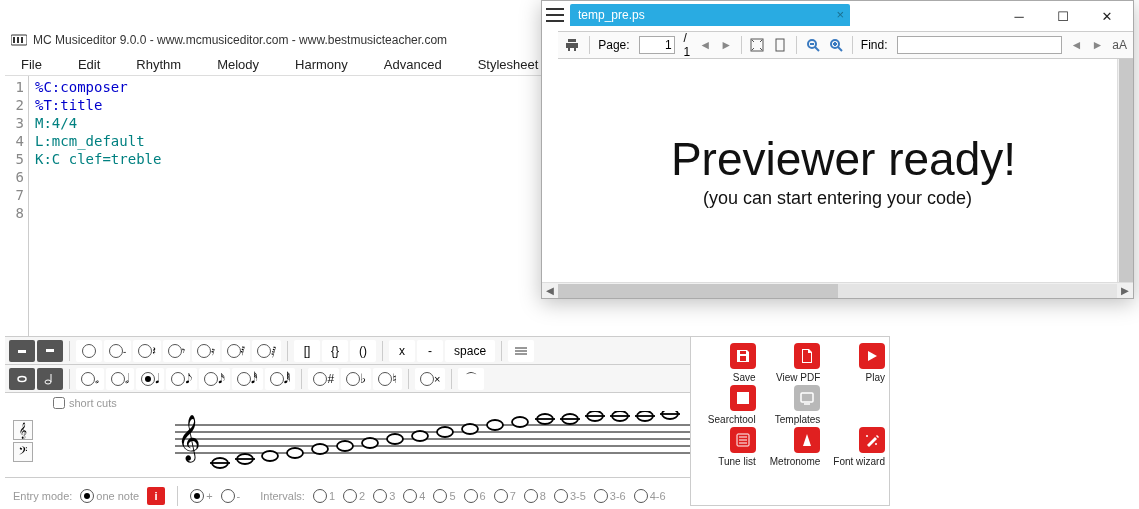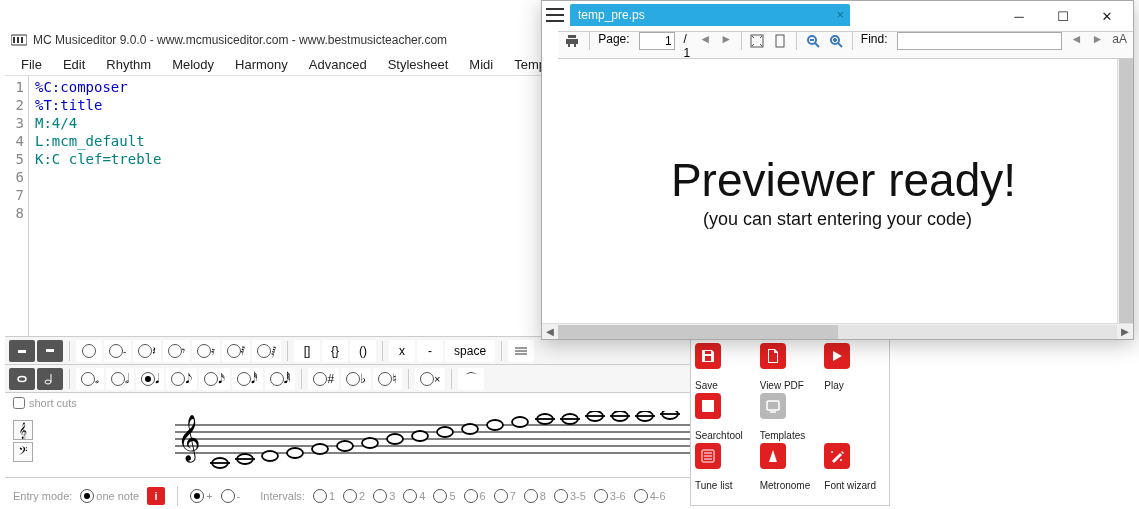--- a/index.html
+++ b/index.html
@@ -3,72 +3,72 @@
 <meta charset="utf-8">
 <style>
 * { box-sizing: border-box; margin: 0; padding: 0; }
 body { font-family: "Segoe UI", Tahoma, sans-serif; font-size: 13px; background: #fff; position: relative; width: 1139px; height: 509px; overflow: hidden; }
 
 
 .main-window { position: absolute; left: 5px; top: 26px; width: 880px; height: 480px; background: #fff; }
 .main-titlebar { display: flex; align-items: center; height: 28px; padding: 0 6px; gap: 6px; background: #fff; }
 .main-titlebar .app-icon { width: 16px; height: 14px; }
 .main-titlebar .title-text { font-size: 12px; color: #333; }
-.menu-bar { display: flex; gap: 1px; height: 22px; align-items: center; padding: 0 6px; border-bottom: 1px solid #ddd; }
+.menu-bar { display: flex; gap: 16px; height: 22px; align-items: center; padding: 0 6px; border-bottom: 1px solid #ddd; }
 .menu-bar .menu-item { padding: 2px 10px; font-size: 13px; color: #222; cursor: pointer; }
 
 .editor-area { display: flex; height: 260px; background: #fff; font-family: Consolas, monospace; font-size: 14px; }
 .gutter { width: 24px; background: #fff; text-align: right; color: #888; border-right: 1px solid #ccc; padding-top: 2px; }
 .gutter div { padding-right: 4px; line-height: 18px; height: 18px; }
 .code { flex: 1; padding: 2px 6px; color: #000; }
 .code div { line-height: 18px; height: 18px; white-space: pre; }
 .code .teal { color: #008080; }
 .code .blue { color: #0000cc; }
 
 .toolbar-row { display: flex; align-items: center; height: 28px; border-top: 1px solid #ccc; background: #f6f6f6; gap: 2px; padding: 0 4px; }
 .tb-btn { display: inline-flex; align-items: center; justify-content: center; min-width: 26px; height: 22px; border: 1px solid transparent; background: #fff; border-radius: 2px; font-size: 12px; cursor: pointer; padding: 0 4px; }
 .tb-sep { width: 1px; height: 20px; background: #ccc; margin: 0 4px; }
 
 .note-btn { width: 26px; height: 22px; display: inline-flex; align-items: center; justify-content: center; }
 .note-btn.dark { background: #555; color: #fff; }
 .radio-dot { width: 14px; height: 14px; border: 1px solid #555; border-radius: 50%; display: inline-block; position: relative; background: #fff; }
 .radio-dot.filled::after { content: ""; position: absolute; left: 3px; top: 3px; width: 6px; height: 6px; background: #000; border-radius: 50%; }
 
 .staff-section { border-top: 1px solid #ccc; background: #fff; padding: 4px 8px 6px 8px; }
-.shortcuts-row { display: flex; align-items: center; gap: 4px; color: #999; font-size: 11px; margin-bottom: 2px; }
+.shortcuts-row { display: flex; align-items: center; gap: 4px; color: #999; font-size: 11px; margin-bottom: 2px; margin-left: 40px; }
 .shortcuts-row input[type="checkbox"] { width: 12px; height: 12px; }
 .staff-container { display: flex; align-items: center; gap: 8px; }
 .clef-boxes { display: flex; flex-direction: column; gap: 2px; }
 .clef-box { width: 20px; height: 20px; border: 1px solid #aaa; display: flex; align-items: center; justify-content: center; font-size: 14px; background: #fafafa; }
 .staff-svg { flex: 1; height: 60px; }
 .staff-right { display: flex; gap: 4px; }
 .staff-right .sr-box { width: 18px; height: 26px; border: 1px solid #aaa; background: #fafafa; }
 
 .entry-row { display: flex; align-items: center; gap: 8px; border-top: 1px solid #ccc; padding: 8px 8px; color: #999; font-size: 11px; background: #fff; }
 .red-box { width: 18px; height: 18px; background: #e02020; border-radius: 2px; display: inline-flex; align-items: center; justify-content: center; color: #fff; font-weight: bold; font-size: 11px; }
 .int-radio { display: inline-flex; align-items: center; gap: 2px; }
 
 
 .side-panel { position: absolute; left: 690px; top: 336px; width: 200px; height: 170px; background: #fff; border: 1px solid #ccc; padding: 6px 4px; }
 .side-grid { display: grid; grid-template-columns: repeat(3, 1fr); gap: 2px 4px; }
-.side-item { display: flex; flex-direction: column; align-items: flex-start; gap: 11px; cursor: pointer; }
+.side-item { display: flex; flex-direction: column; align-items: flex-end; gap: 3px; cursor: pointer; }
 .side-icon { width: 26px; height: 26px; border-radius: 4px; background: #e02020; display: flex; align-items: center; justify-content: center; color: #fff; }
 .side-icon.gray { background: #b8b8b8; }
 .side-label { font-size: 10px; color: #222; text-align: center; }
 
 
-.preview-window { position: absolute; left: 541px; top: 0; width: 593px; height: 340px; background: #fff; border: 1px solid #aaa; box-shadow: 0 4px 20px rgba(0,0,0,0.25); }
+.preview-window { position: absolute; left: 541px; top: 0; width: 593px; height: 299px; background: #fff; border: 1px solid #aaa; box-shadow: 0 4px 20px rgba(0,0,0,0.25); }
 .pv-titlebar { height: 30px; display: flex; align-items: center; justify-content: flex-end; padding: 0 4px; background: #fff; }
 .pv-titlebar .win-btn { width: 44px; height: 28px; display: flex; align-items: center; justify-content: center; color: #222; cursor: pointer; }
 .pv-tabbar { position: absolute; left: 4px; top: 3px; display: flex; align-items: center; gap: 0; }
 .pv-hamburger { width: 18px; height: 14px; display: flex; flex-direction: column; justify-content: space-between; margin-right: 6px; cursor: pointer; }
 .pv-hamburger span { height: 2px; background: #333; }
 .pv-tab { background: #29abe2; color: #fff; height: 22px; display: flex; align-items: center; padding: 0 24px 0 8px; font-size: 12px; position: relative; border-radius: 2px 2px 0 0; min-width: 280px; }
 .pv-tab .tab-close { position: absolute; right: 6px; top: 3px; font-size: 13px; color: #1a7090; cursor: pointer; }
-.pv-toolbar { height: 28px; border-top: 1px solid #ccc; border-bottom: 1px solid #ccc; display: flex; padding: 0 6px; gap: 9px; background: #fafafa; font-size: 12px; margin-left: 16px; }
+.pv-toolbar { height: 28px; border-top: 1px solid #ccc; border-bottom: 1px solid #ccc; display: flex; align-items: center; padding: 0 6px; gap: 9px; background: #fafafa; font-size: 12px; margin-left: 16px; }
 .pv-toolbar .pv-sep { width: 1px; height: 18px; background: #ccc; }
 .pv-toolbar input.page-no { width: 36px; text-align: right; border: 1px solid #aaa; height: 18px; font-size: 12px; padding: 0 2px; }
 .pv-toolbar .find-input { flex: 1; height: 18px; border: 1px solid #aaa; font-size: 12px; padding: 0 4px; }
 .pv-toolbar .nav-arrow { color: #888; width: 14px; text-align: center; cursor: pointer; }
 .pv-toolbar .tool-icon { width: 18px; height: 18px; display: inline-flex; align-items: center; justify-content: center; color: #555; cursor: pointer; }
 .pv-content { position: relative; height: calc(100% - 30px - 28px - 16px); background: #fff; overflow: hidden; }
 .pv-content-inner { position: absolute; inset: 0; display: flex; flex-direction: column; align-items: center; justify-content: center; }
 .pv-big { font-size: 46px; font-weight: 400; color: #111; margin-left: 12px; }
 .pv-sub { font-size: 18px; color: #111; margin-top: 2px; }
 .pv-scroll-h { height: 16px; background: #f0f0f0; border-top: 1px solid #ddd; display: flex; align-items: center; }

